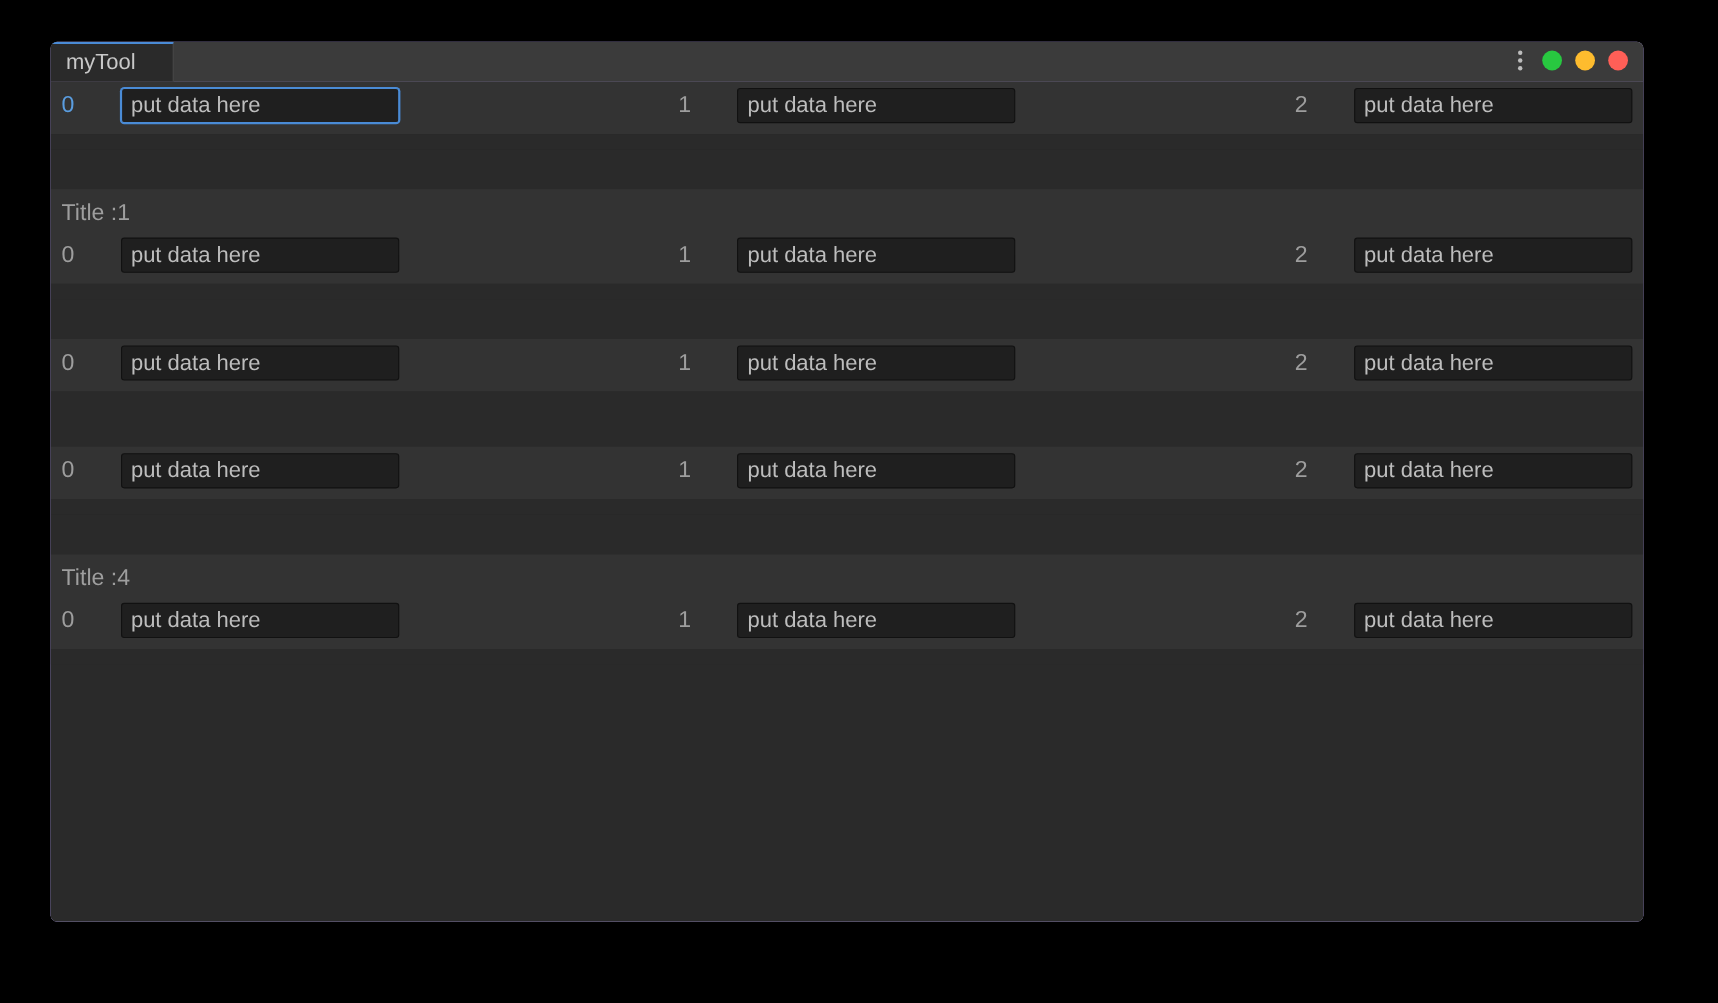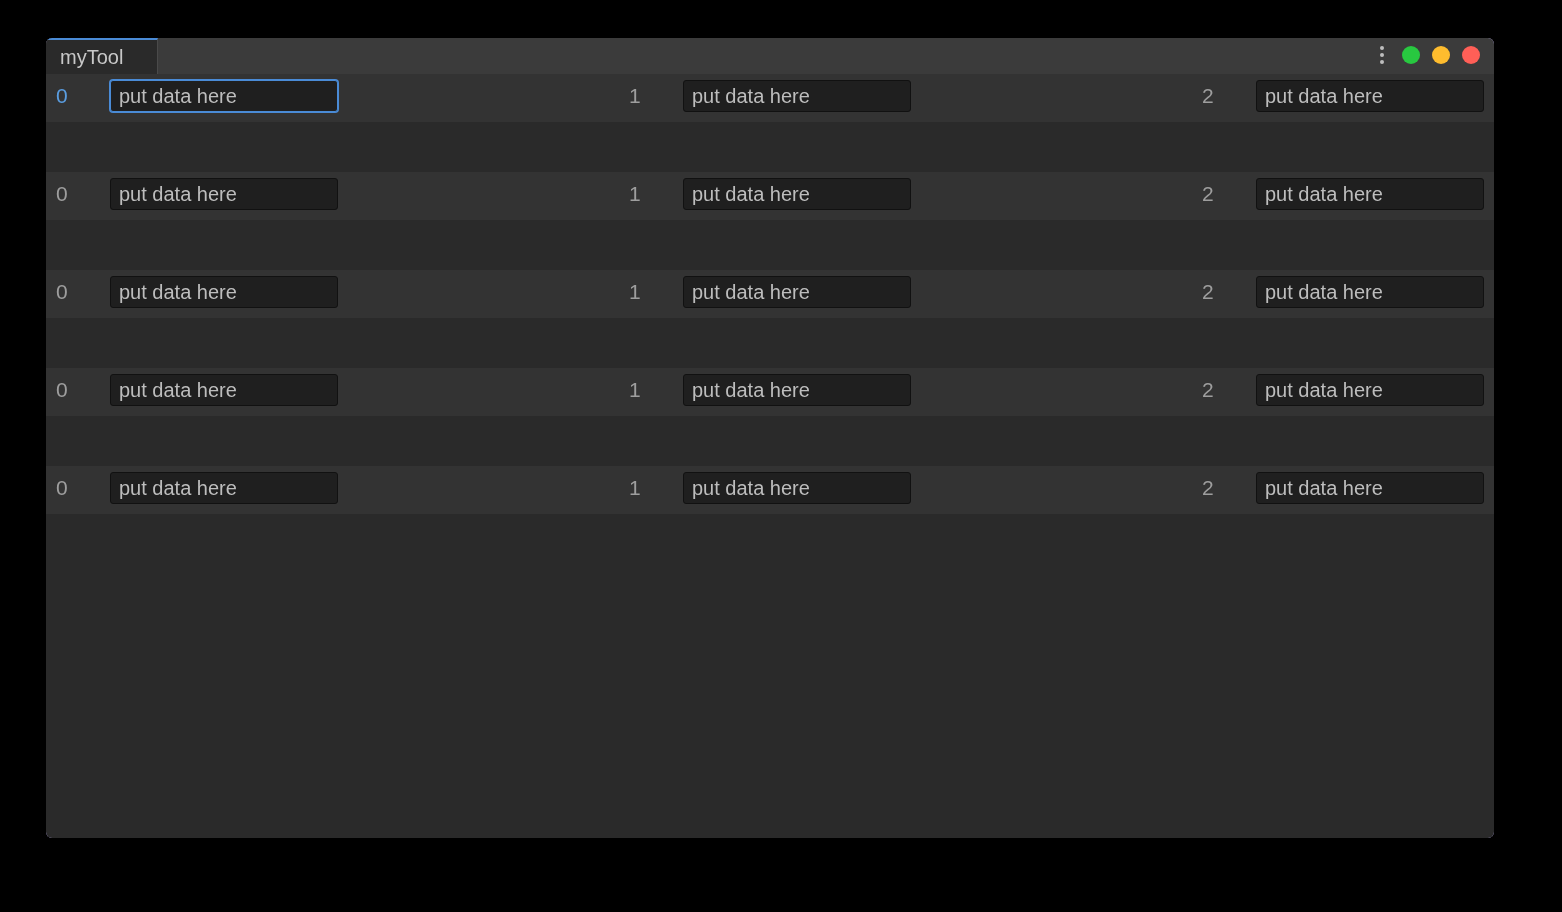--- a/index.html
+++ b/index.html
@@ -107,21 +107,21 @@
     font-size: 21px;
     min-width: 14px;
   }
   .field.focused .label { color: #5a9de0; }
 
   .textbox {
     background: #1f1f1f;
     border: 1px solid #111;
     border-radius: 3px;
     height: 32px;
-    width: 228px;
+    width: 253px;
     color: #bdbdbd;
     font-size: 20px;
     padding: 2px 8px;
     outline: none;
   }
   .field.focused .textbox {
     border: 1px solid #4a8bd6;
     box-shadow: 0 0 0 1px #4a8bd6;
   }
   .textbox::placeholder { color: #bdbdbd; }
@@ -166,77 +166,79 @@
         <div class="field col3">
           <span class="label">2</span>
           <input class="textbox" placeholder="put data here" style="">
         </div>
       </div>
     </div>
     <div class="gap small"></div>
     <div class="gap"></div>
 
     <div class="block">
-      <div class="fields-row">
-        <div class="field col1">
-          <span class="label">0</span>
-          <input class="textbox" placeholder="put data here" style="">
-        </div>
-        <div class="field col2">
-          <span class="label">1</span>
-          <input class="textbox" placeholder="put data here" style="">
-        </div>
-        <div class="field col3">
-          <span class="label">2</span>
-          <input class="textbox" placeholder="put data here" style="">
-        </div>
-      </div>
-    </div>
-    <div class="gap small"></div>
-    <div class="gap"></div>
-
-    <div class="block">
-      <div class="fields-row">
-        <div class="field col1">
-          <span class="label">0</span>
-          <input class="textbox" placeholder="put data here" style="">
-        </div>
-        <div class="field col2">
-          <span class="label">1</span>
-          <input class="textbox" placeholder="put data here" style="">
-        </div>
-        <div class="field col3">
-          <span class="label">2</span>
-          <input class="textbox" placeholder="put data here" style="">
-        </div>
-      </div>
-    </div>
-    <div class="gap small"></div>
-    <div class="gap"></div>
-
-    <div class="block">
-      <div class="fields-row">
-        <div class="field col1">
-          <span class="label">0</span>
-          <input class="textbox" placeholder="put data here" style="">
-        </div>
-        <div class="field col2">
-          <span class="label">1</span>
-          <input class="textbox" placeholder="put data here" style="">
-        </div>
-        <div class="field col3">
-          <span class="label">2</span>
-          <input class="textbox" placeholder="put data here" style="">
-        </div>
-      </div>
-    </div>
-    <div class="gap small"></div>
-    <div class="gap"></div>
-
-    <div class="block">
+      <div class="block-title">Title :1</div>
+      <div class="fields-row">
+        <div class="field col1">
+          <span class="label">0</span>
+          <input class="textbox" placeholder="put data here" style="">
+        </div>
+        <div class="field col2">
+          <span class="label">1</span>
+          <input class="textbox" placeholder="put data here" style="">
+        </div>
+        <div class="field col3">
+          <span class="label">2</span>
+          <input class="textbox" placeholder="put data here" style="">
+        </div>
+      </div>
+    </div>
+    <div class="gap small"></div>
+    <div class="gap"></div>
+
+    <div class="block">
+      <div class="fields-row">
+        <div class="field col1">
+          <span class="label">0</span>
+          <input class="textbox" placeholder="put data here" style="">
+        </div>
+        <div class="field col2">
+          <span class="label">1</span>
+          <input class="textbox" placeholder="put data here" style="">
+        </div>
+        <div class="field col3">
+          <span class="label">2</span>
+          <input class="textbox" placeholder="put data here" style="">
+        </div>
+      </div>
+    </div>
+    <div class="gap small"></div>
+    <div class="gap"></div>
+
+    <div class="block">
+      <div class="fields-row">
+        <div class="field col1">
+          <span class="label">0</span>
+          <input class="textbox" placeholder="put data here" style="">
+        </div>
+        <div class="field col2">
+          <span class="label">1</span>
+          <input class="textbox" placeholder="put data here" style="">
+        </div>
+        <div class="field col3">
+          <span class="label">2</span>
+          <input class="textbox" placeholder="put data here" style="">
+        </div>
+      </div>
+    </div>
+    <div class="gap small"></div>
+    <div class="gap"></div>
+
+    <div class="block">
+      <div class="block-title">Title :4</div>
       <div class="fields-row">
         <div class="field col1">
           <span class="label">0</span>
           <input class="textbox" placeholder="put data here" style="">
         </div>
         <div class="field col2">
           <span class="label">1</span>
           <input class="textbox" placeholder="put data here" style="">
         </div>
         <div class="field col3">

